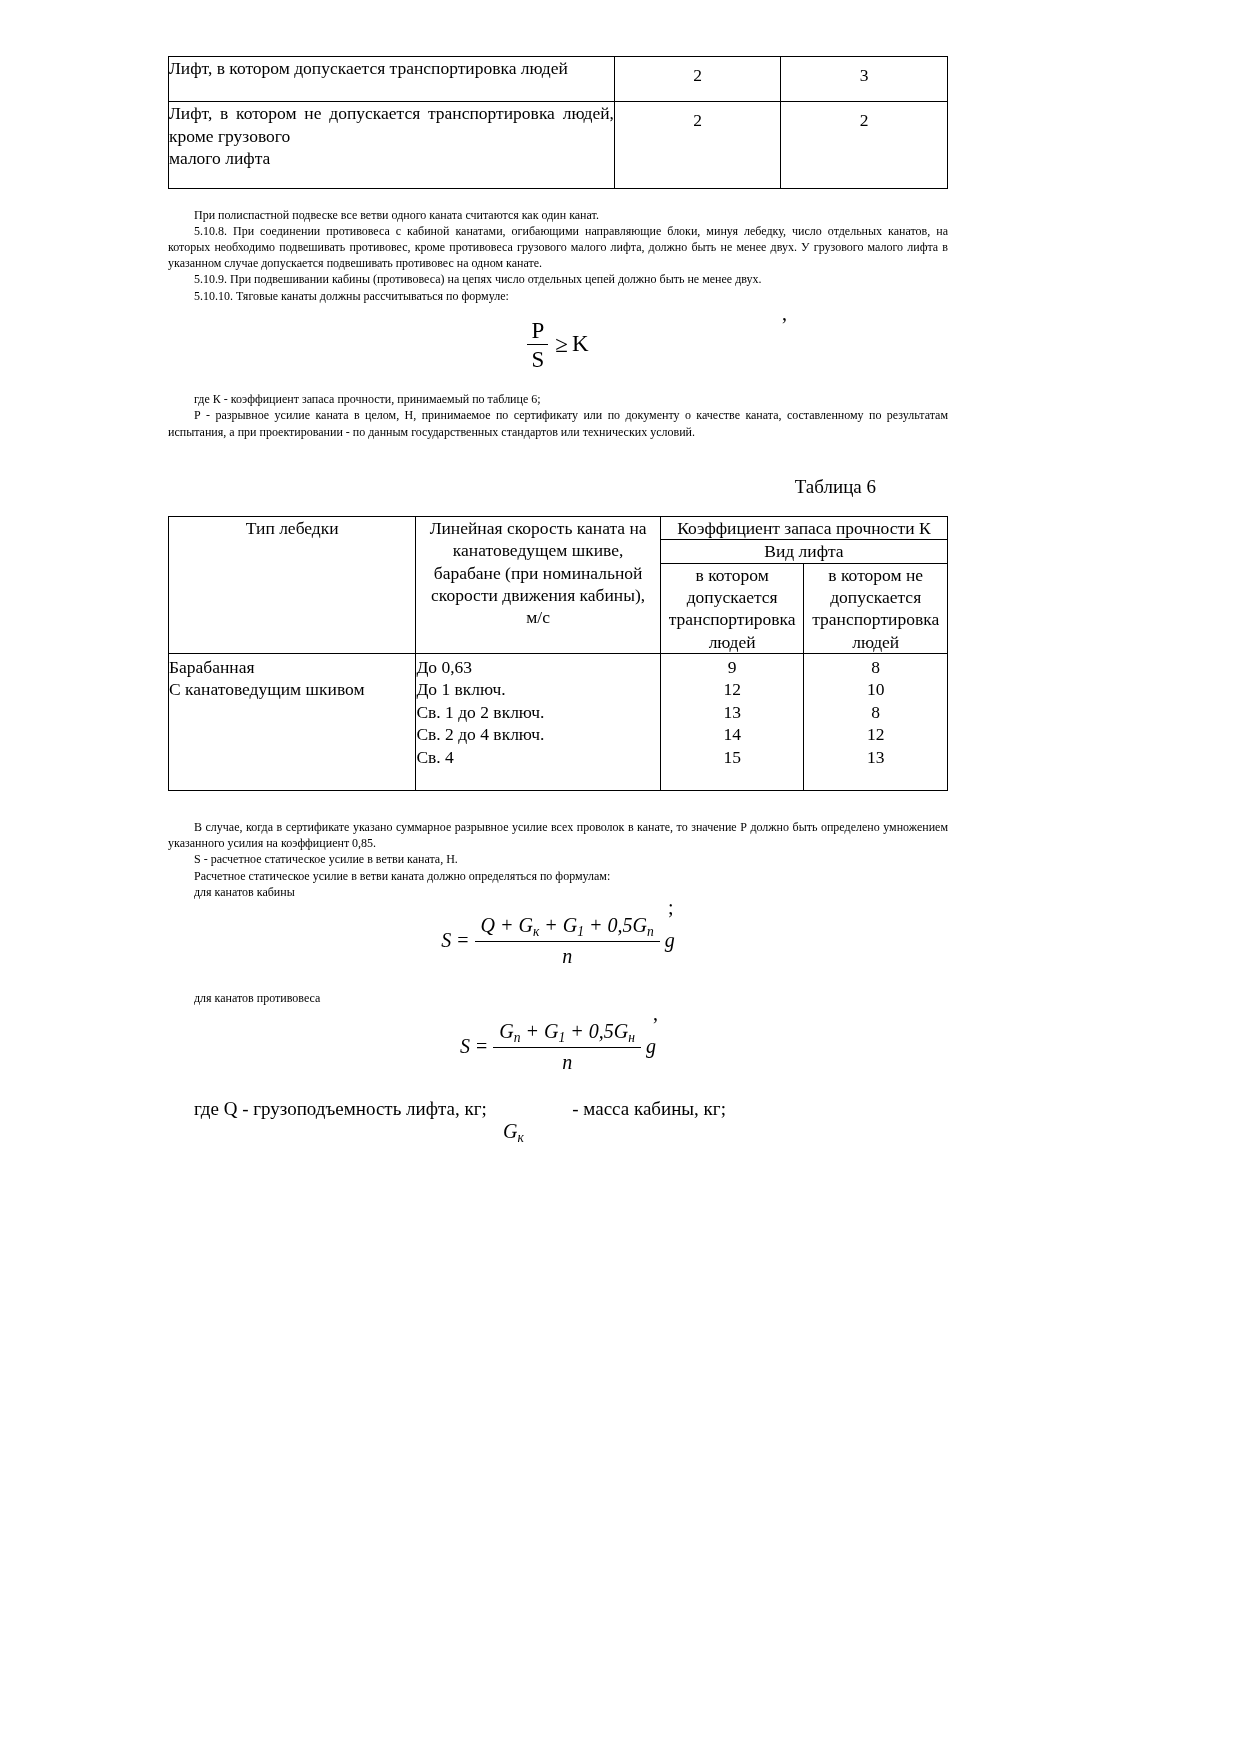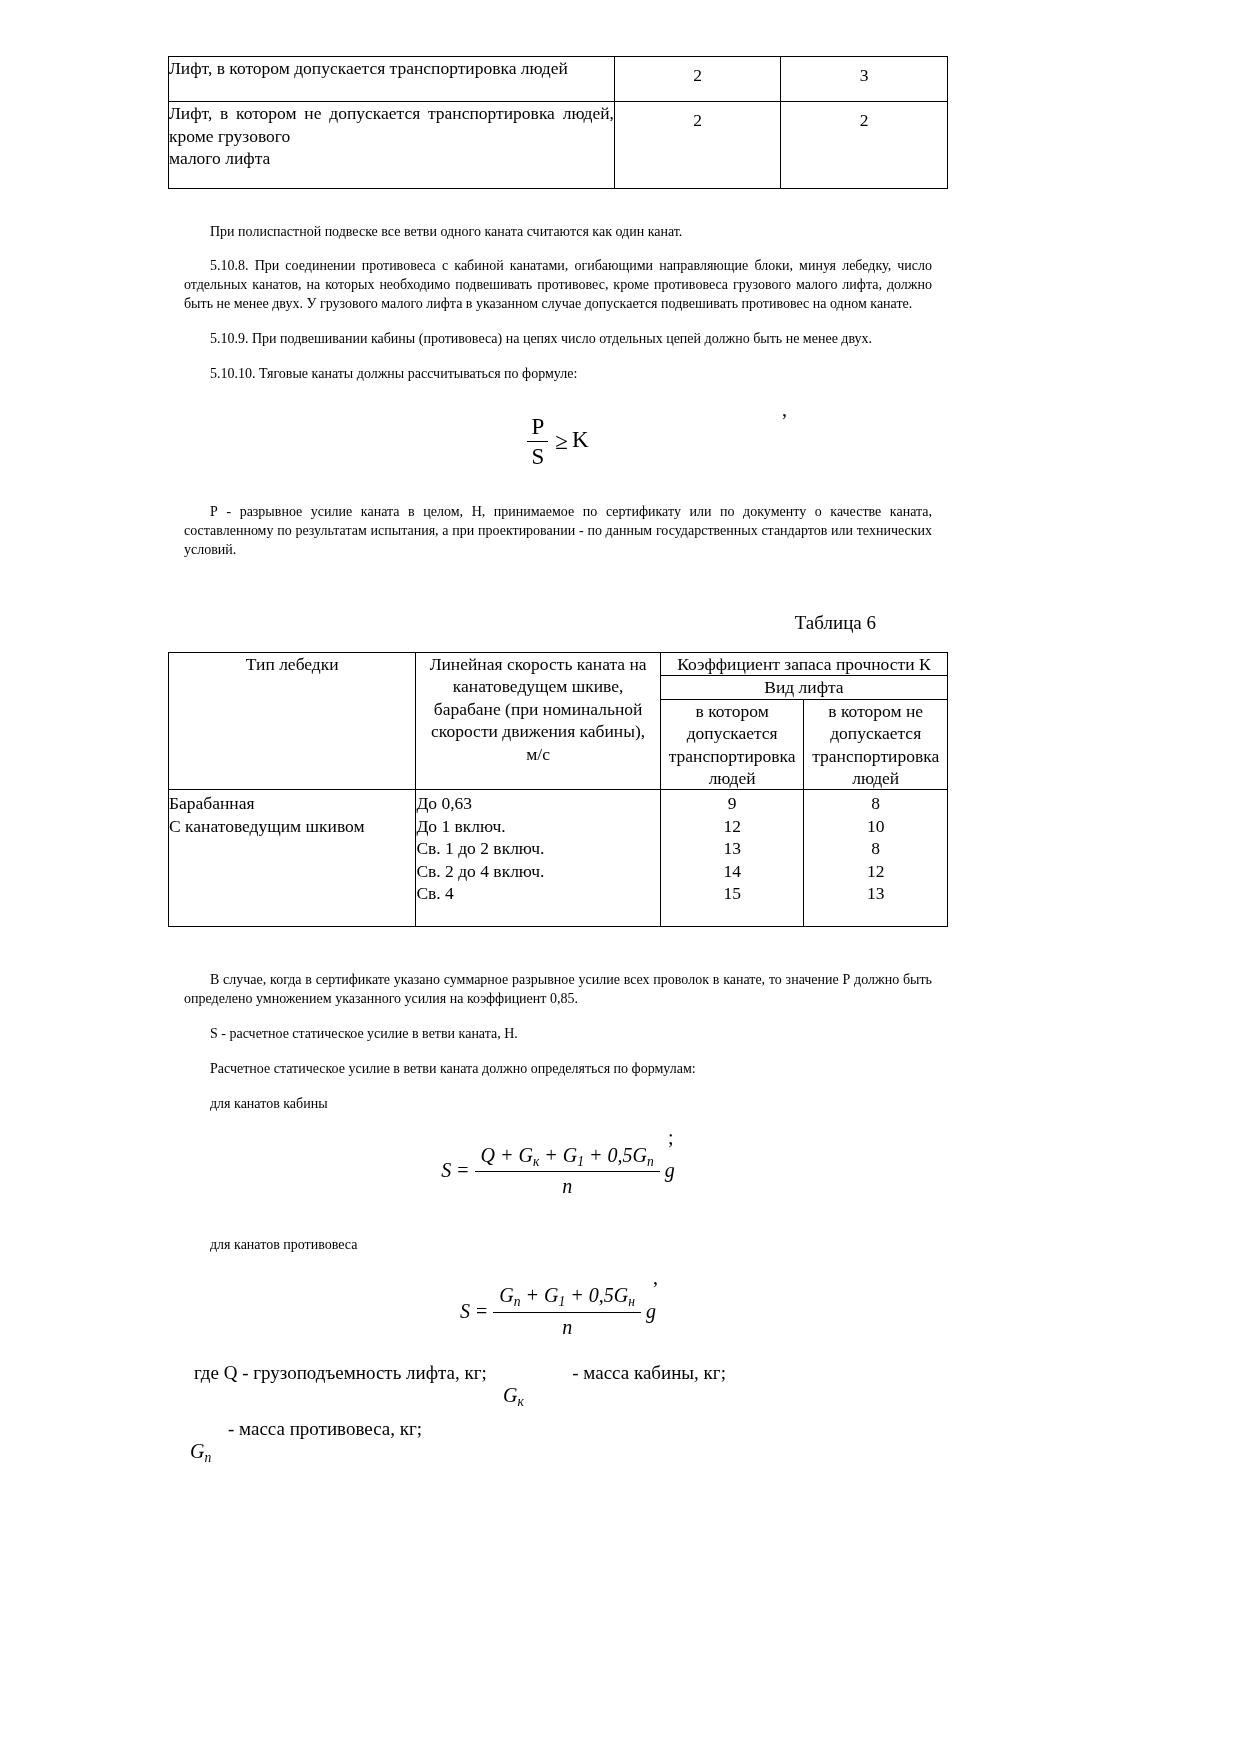--- a/index.html
+++ b/index.html
@@ -57,22 +57,22 @@
   .t6 .hc { text-align: center; vertical-align: top; }
   .t6 .col1 { width: 250px; }
   .t6 .col2 { width: 247px; }
   .t6 .col3 { width: 143px; border-radius: 24px; }
   .t6 .col4 { width: 143px; }
   .t6 .data td { padding-top: 2px; padding-bottom: 2px; }
   .t6 .num { text-align: center; }
 
   
   p.para {
-    margin: 16px;
-    font-size: 14px;
+    margin: 0;
+    font-size: 12px;
     line-height: 1.35;
     text-align: justify;
     text-indent: 26px;
   }
   .spacer-14 { height: 14px; }
   .spacer-18 { height: 18px; }
   .spacer-22 { height: 22px; }
   .spacer-28 { height: 28px; }
   .spacer-36 { height: 36px; }
   .spacer-44 { height: 44px; }
@@ -168,20 +168,21 @@
     <div class="spacer-14"></div>
     <div class="formula-block f1">
       <span class="frac">
         <span class="num-part">P</span>
         <span class="den-part">S</span>
       </span><span class="rel">≥</span><span>K</span>
       <span class="trail-comma" style="left: 614px; top: -16px;">,</span>
     </div>
     <div class="spacer-18"></div>
 
+    <p class="para">где К - коэффициент запаса прочности, принимаемый по таблице 6;</p>
     <p class="para">Р - разрывное усилие каната в целом, Н, принимаемое по сертификату или по документу о качестве каната, составленному по результатам испытания,  а при проектировании - по данным государственных стандартов или технических условий.</p>
 
     <div class="spacer-36"></div>
     <p class="table-caption">Таблица 6</p>
     <div class="spacer-14"></div>
 
     <table class="doc-table t6">
       <tbody>
         <tr>
           <td class="col1 hc" rowspan="3">
@@ -282,21 +283,15 @@
 
     <div style="position:relative; height:56px;">
       <p class="sym-line" style="text-indent:26px;">
         <span>где Q - грузоподъемность лифта,  кг;</span>
         <span style="display:inline-block;width:76px"></span>
         <span>- масса кабины, кг;</span>
       </p>
       <span class="sym-float mathit" style="position:absolute; left:335px; top:24px;"><span>G</span><span class="sub">к</span></span>
     </div>
 
-    <div style="position:relative; height:60px;">
-      <p class="sym-line" style="text-indent:60px;">
-        <span>- масса противовеса, кг;</span>
-      </p>
-      <span class="sym-float mathit" style="position:absolute; left:22px; top:24px;"><span>G</span><span class="sub">п</span></span>
-    </div>
 
   </div>
 </div>
 
 </body></html>

